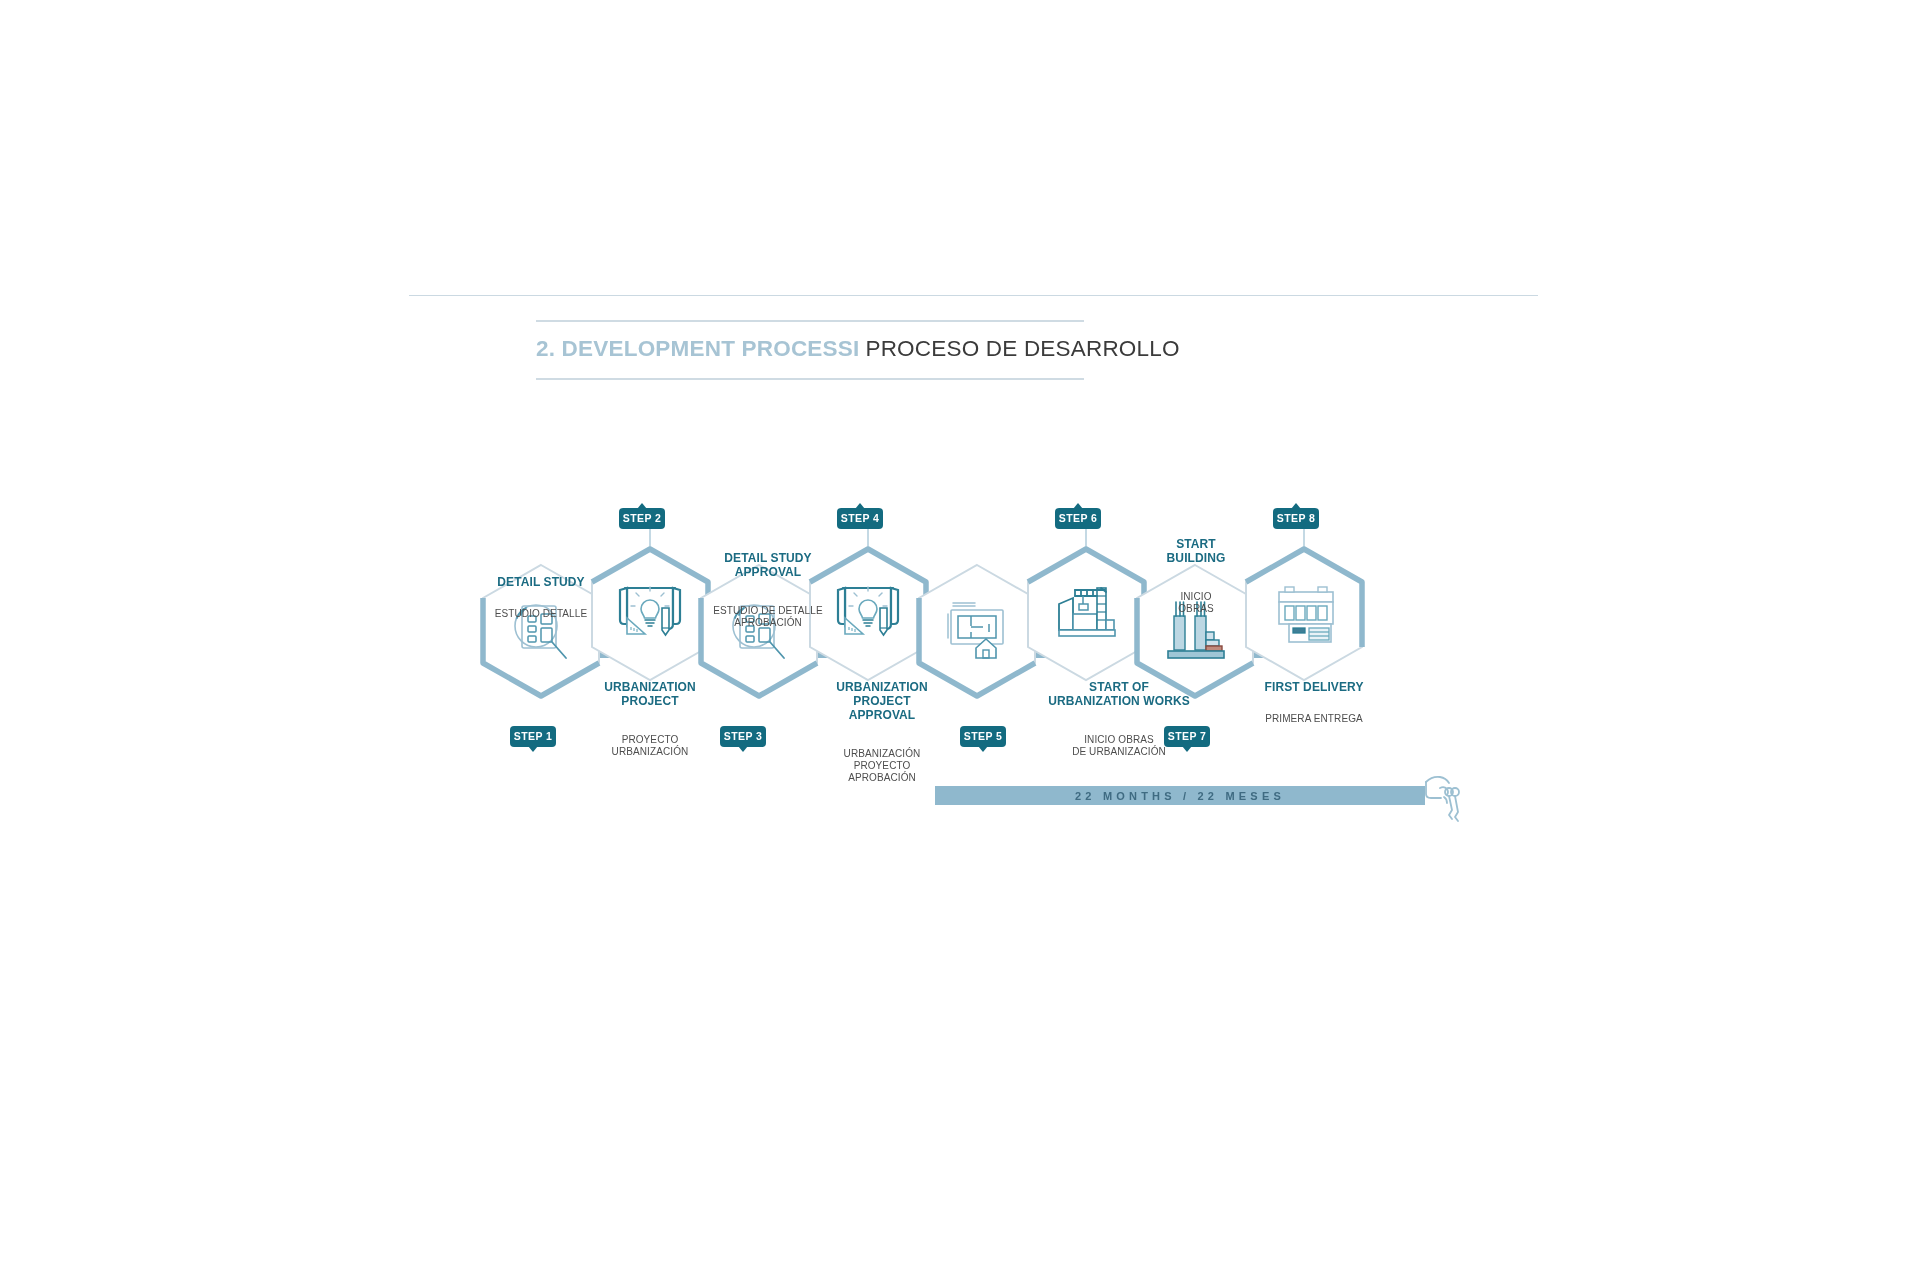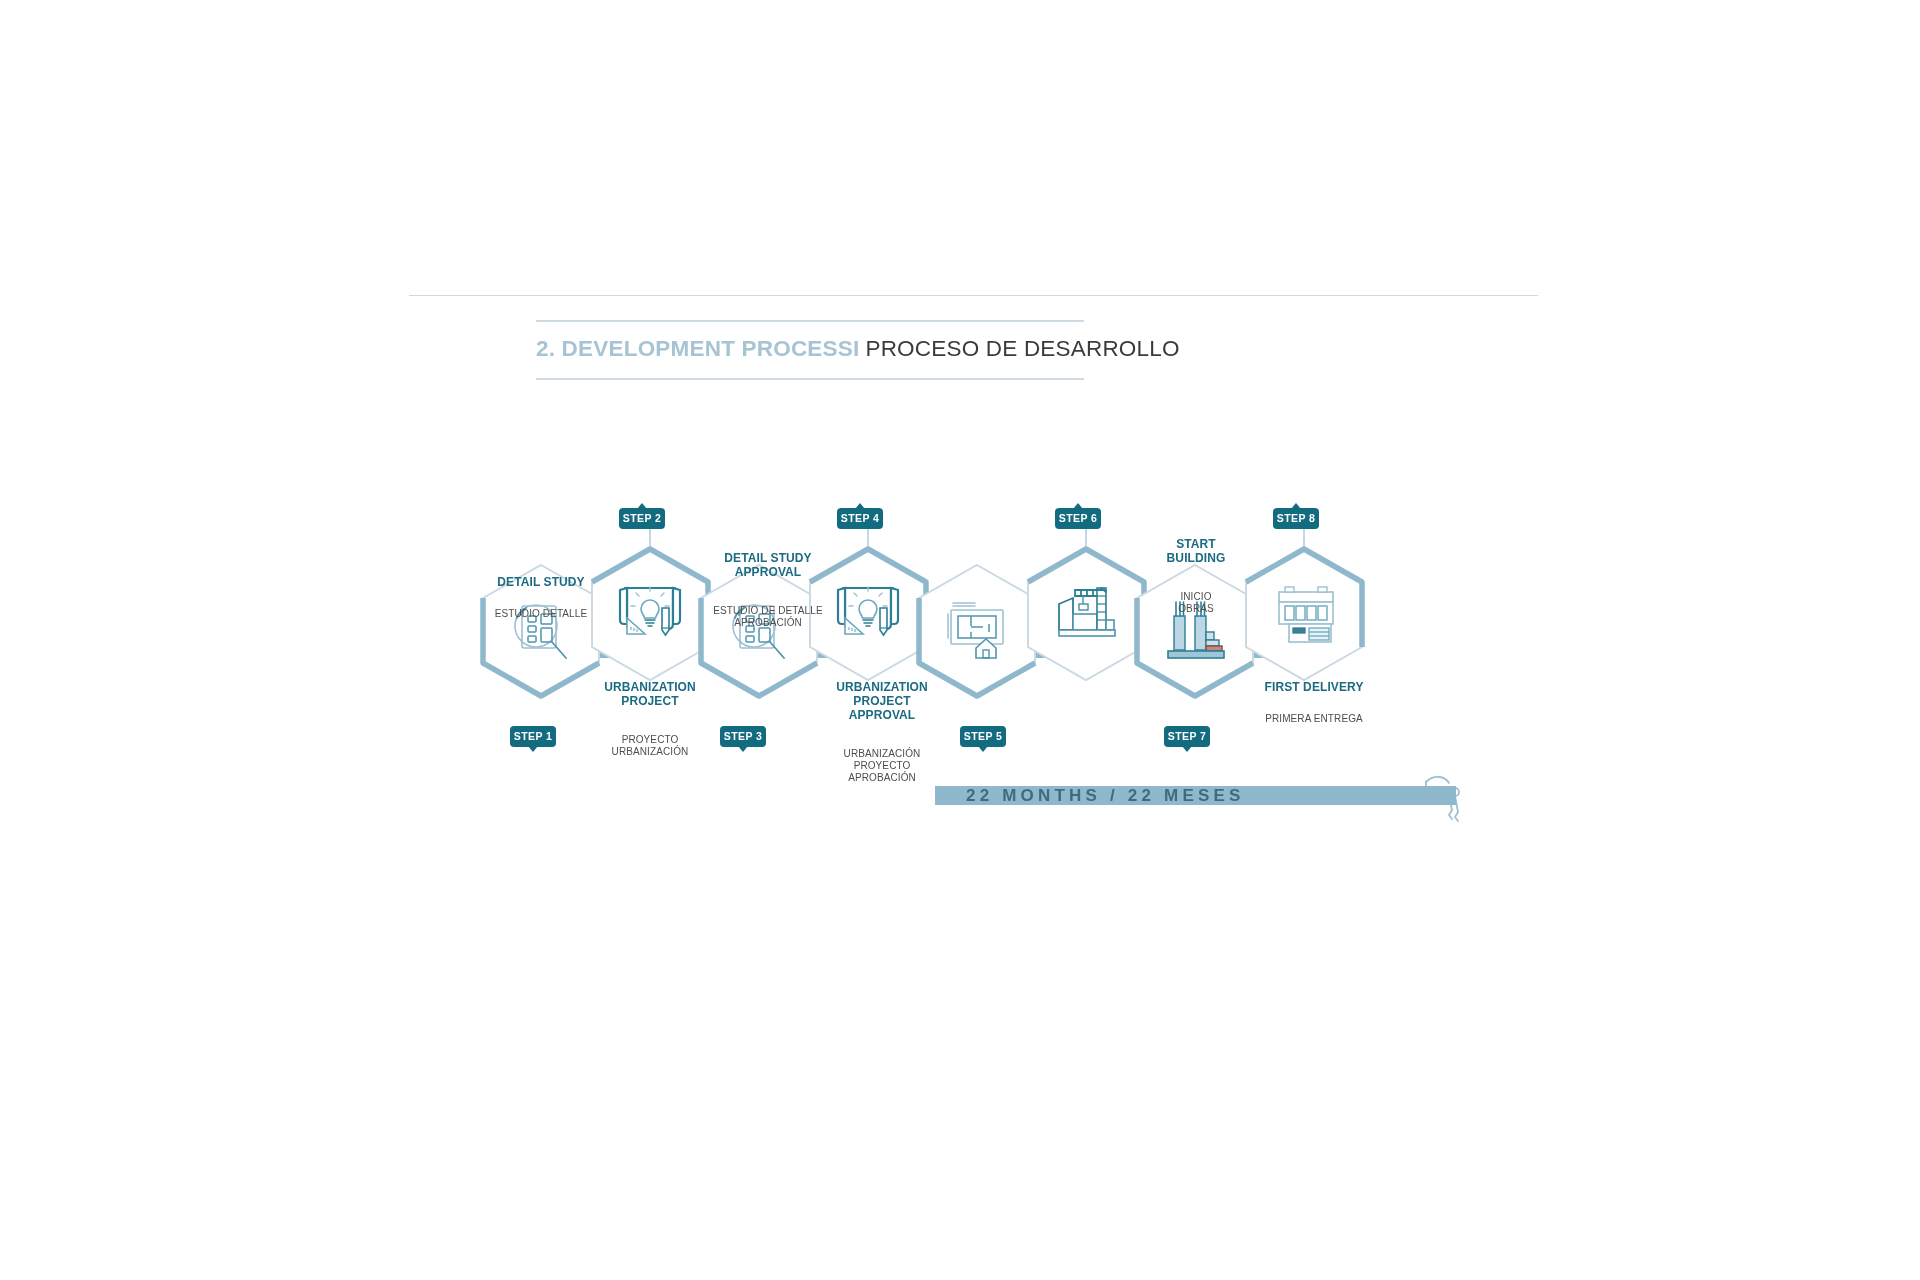--- a/index.html
+++ b/index.html
@@ -120,27 +120,26 @@
   }
 
   .timeline-bar {
     position: absolute;
     left: 935px;
     top: 786px;
     width: 490px;
     height: 19px;
     background: #8fb8cd;
     color: #3f6b82;
-    font-size: 17px;
+    font-size: 11px;
     font-weight: 700;
     letter-spacing: 4.2px;
     display: flex;
     align-items: center;
-    justify-content: flex-start;
-    padding-left: 31px;
+    justify-content: center;
   }
 </style>
 </head>
 <body>
 
 <div class="top-rule"></div>
 
 <div class="title-block">
   <div class="title-rule"></div>
   <div class="title-line">
@@ -472,20 +471,26 @@
 <div class="lbl" style="left:794px; top:661px; width:176px;">
   <span class="en">URBANIZATION
 PROJECT
 APPROVAL</span>
   <span class="es gap">URBANIZACIÓN
 PROYECTO
 APROBACIÓN</span>
 </div>
 
 
+<div class="lbl" style="left:1010px; top:661px; width:218px;">
+  <span class="en">START OF
+URBANIZATION WORKS</span>
+  <span class="es gap">INICIO OBRAS
+DE URBANIZACIÓN</span>
+</div>
 
 <div class="lbl" style="left:1130px; top:518px; width:132px;">
   <span class="en">START
 BUILDING</span>
   <span class="es gap">INICIO
 OBRAS</span>
 </div>
 
 <div class="lbl" style="left:1222px; top:661px; width:184px;">
   <span class="en">FIRST DELIVERY</span>

